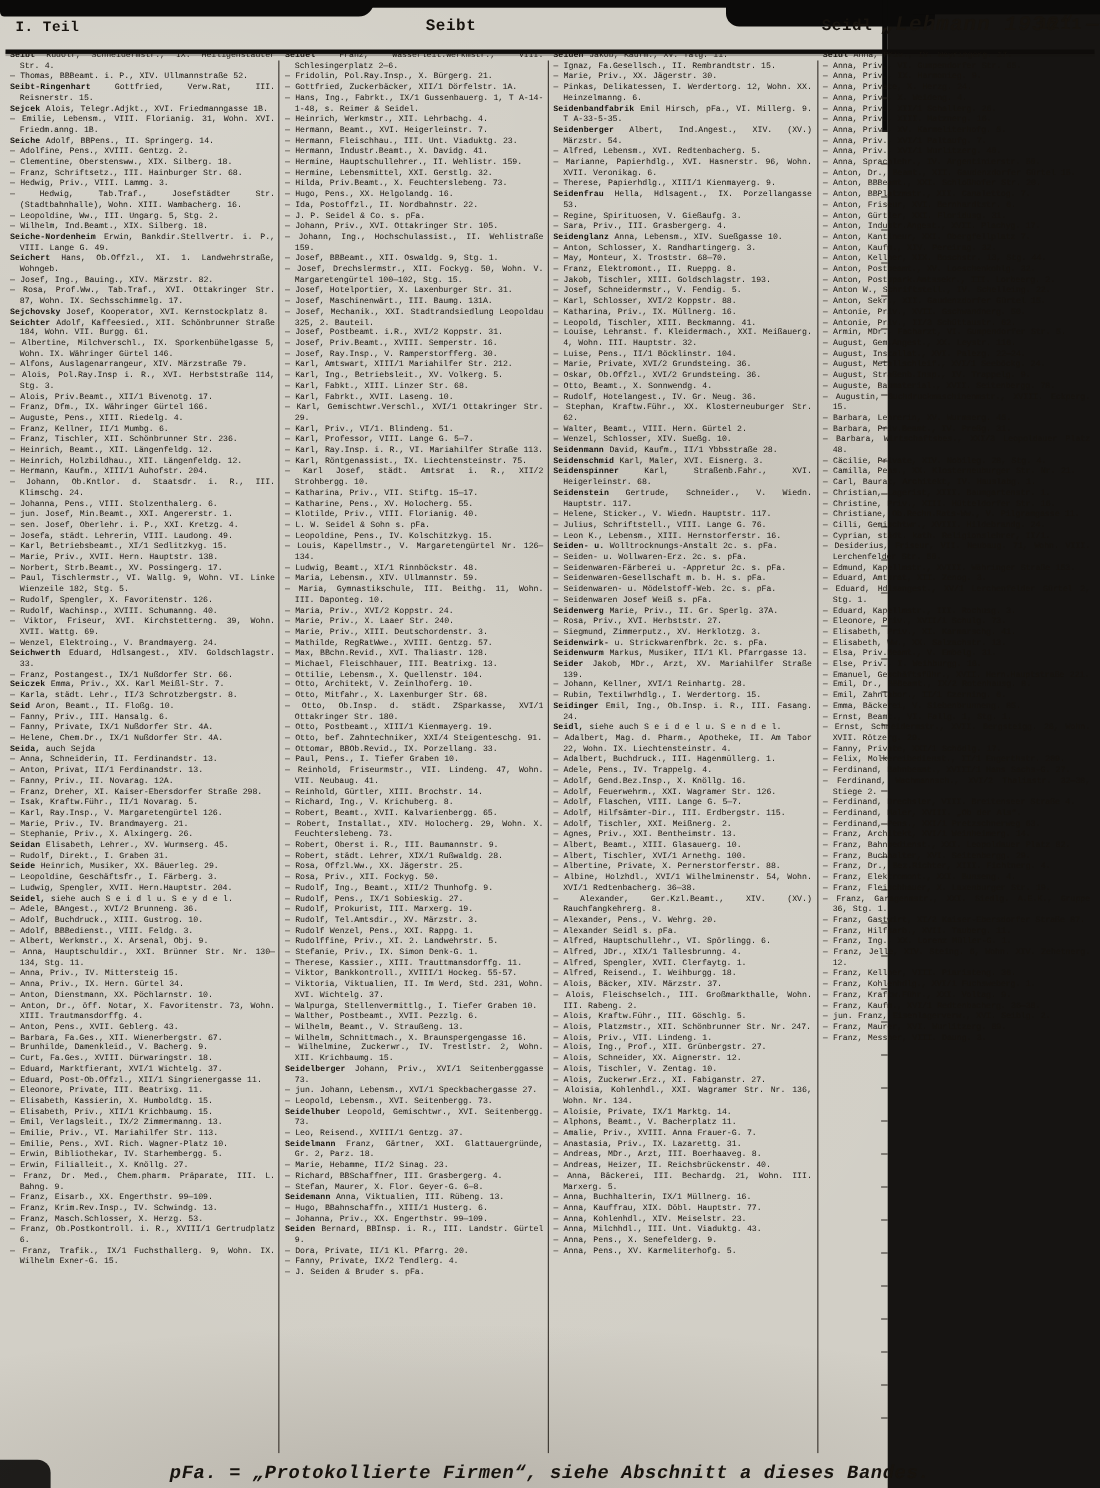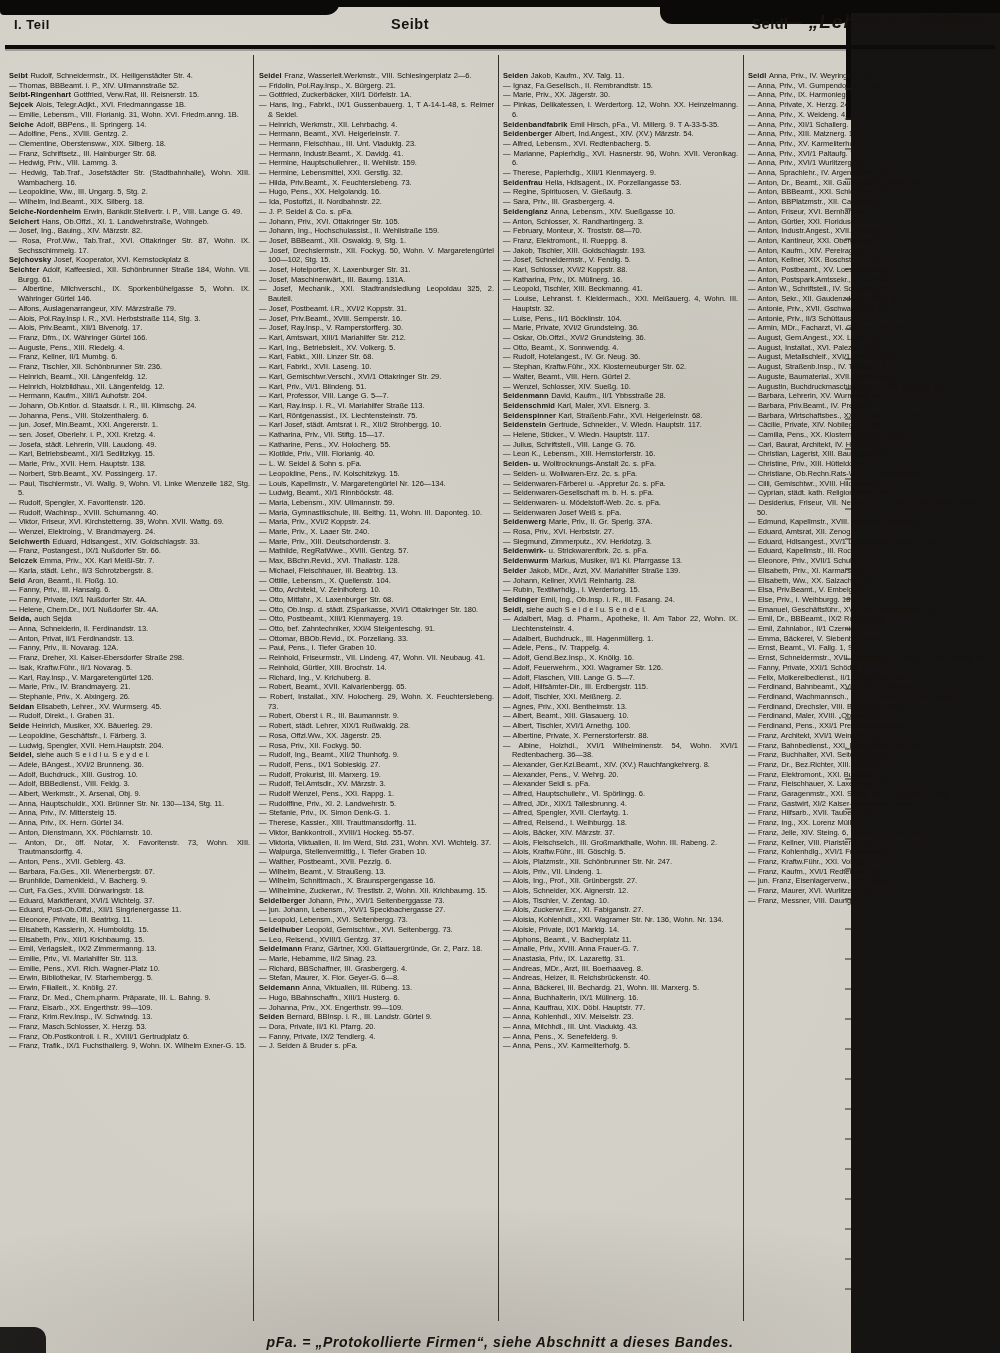--- a/index.html
+++ b/index.html
@@ -3,52 +3,52 @@
 <meta charset="utf-8">
 <style>
   html,body{margin:0;padding:0;width:1000px;height:1353px;overflow:hidden;background:#161412;}
   #page{position:relative;width:807px;height:1353px;
     background:
       radial-gradient(ellipse 600px 300px at 18% 8%, rgba(255,255,255,0.10), transparent 60%),
       radial-gradient(ellipse 500px 400px at 82% 30%, rgba(120,110,95,0.12), transparent 60%),
       radial-gradient(ellipse 700px 500px at 50% 70%, rgba(255,255,255,0.06), transparent 70%),
       radial-gradient(ellipse 900px 200px at 50% 100%, rgba(70,60,50,0.18), transparent 75%),
       #d2cfc6;
-    font-family:Liberation Sans, sans-serif;color:#17130e;padding-left:44px;}
+    font-family:Liberation Mono, monospace;color:#17130e;}
   
   .art{position:absolute;background:#0b0a09;}
   #art-top{top:0;left:0;width:1000px;height:7px;}
   #art-topleft{top:0;left:0;width:340px;height:15px;border-radius:0 0 14px 4px;}
   #art-topmid{top:0;left:660px;width:190px;height:24px;border-radius:0 0 10px 12px;}
   #art-topright{top:0;left:830px;width:170px;height:13px;}
   #art-rightedge{top:0;right:0;width:5px;height:120px;}
   
   #hdr{position:absolute;top:11px;left:0;width:1000px;height:32px;}
   .hword{position:absolute;font-weight:bold;font-size:14.5px;letter-spacing:0.5px;}
   #h-part{left:14px;top:6px;font-size:13px;}
   #h-left{left:330px;top:5px;width:160px;text-align:center;}
   #h-title{left:0;top:0;width:1000px;text-align:right;font-weight:bold;font-style:italic;font-size:19px;letter-spacing:1px;}
   #h-right{left:690px;top:5px;width:160px;text-align:center;}
   #h-page{right:16px;top:3px;position:absolute;font-size:15px;font-weight:bold;letter-spacing:1px;}
   #hrule{position:absolute;top:45px;left:5px;width:990px;height:4px;background:#0e0c0a;box-shadow:0 2px 0 rgba(20,16,10,0.25);}
   
-  .col{position:absolute;top:71px;height:1266px;overflow:hidden;font-size:7.5px;line-height:9.7px;text-align:justify;letter-spacing:-0.05px;word-spacing:0.4px;}
+  .col{position:absolute;top:47px;height:1266px;overflow:hidden;font-size:7.5px;line-height:9.7px;text-align:justify;letter-spacing:-0.05px;word-spacing:0.4px;}
   #col1{left:9px;width:241px;}
   #col2{left:259px;width:235px;}
   #col3{left:503px;width:235px;}
   #col4{left:748px;width:243px;}
   .vsep{position:absolute;top:55px;height:1266px;width:1px;background:#35302a;}
   #sep1{left:253px;} #sep2{left:498px;} #sep3{left:743px;}
   #bleed{position:absolute;top:70px;right:0;width:6px;height:1240px;
     background:repeating-linear-gradient(to bottom, transparent 0 18px, #2c2722 18px 20px, transparent 20px 30px);opacity:0.5;}
   .entry{padding-left:9px;text-indent:-9px;}
   .entry b{font-weight:bold;letter-spacing:0.1px;}
   
   #ftr{position:absolute;bottom:3px;left:0;width:1000px;text-align:center;
-    font-weight:bold;font-style:italic;font-size:14px;letter-spacing:0.6px;}
+    font-weight:bold;font-style:italic;font-size:17px;letter-spacing:0.6px;}
   #art-botleft{position:absolute;bottom:0;left:0;width:46px;height:26px;background:#0b0a09;border-radius:0 12px 0 0;opacity:0.9;}
 </style>
 </head>
 <body>
 
 <div id="page">
 
   <div class="art" id="art-top"></div>
   <div class="art" id="art-topleft"></div>
   <div class="art" id="art-topmid"></div>
@@ -270,21 +270,21 @@
       <div class="entry"><b>Seidenbandfabrik </b>Emil Hirsch, pFa., VI. Millerg. 9. T A-33-5-35.</div>
       <div class="entry"><b>Seidenberger </b>Albert, Ind.Angest., XIV. (XV.) Märzstr. 54.</div>
       <div class="entry">— Alfred, Lebensm., XVI. Redtenbacherg. 5.</div>
       <div class="entry">— Marianne, Papierhdlg., XVI. Hasnerstr. 96, Wohn. XVII. Veronikag. 6.</div>
       <div class="entry">— Therese, Papierhdlg., XIII/1 Kienmayerg. 9.</div>
       <div class="entry"><b>Seidenfrau </b>Hella, Hdlsagent., IX. Porzellangasse 53.</div>
       <div class="entry">— Regine, Spirituosen, V. Gießaufg. 3.</div>
       <div class="entry">— Sara, Priv., III. Grasbergerg. 4.</div>
       <div class="entry"><b>Seidenglanz </b>Anna, Lebensm., XIV. Sueßgasse 10.</div>
       <div class="entry">— Anton, Schlosser, X. Randhartingerg. 3.</div>
-      <div class="entry">— February, Monteur, X. Troststr. 68—70.</div>
+      <div class="entry">— May, Monteur, X. Troststr. 68—70.</div>
       <div class="entry">— Franz, Elektromont., II. Rueppg. 8.</div>
       <div class="entry">— Jakob, Tischler, XIII. Goldschlagstr. 193.</div>
       <div class="entry">— Josef, Schneidermstr., V. Fendig. 5.</div>
       <div class="entry">— Karl, Schlosser, XVI/2 Koppstr. 88.</div>
       <div class="entry">— Katharina, Priv., IX. Müllnerg. 16.</div>
       <div class="entry">— Leopold, Tischler, XIII. Beckmanng. 41.</div>
       <div class="entry">— Louise, Lehranst. f. Kleidermach., XXI. Meißauerg. 4, Wohn. III. Hauptstr. 32.</div>
       <div class="entry">— Luise, Pens., II/1 Böcklinstr. 104.</div>
       <div class="entry">— Marie, Private, XVI/2 Grundsteing. 36.</div>
       <div class="entry">— Oskar, Ob.Offzl., XVI/2 Grundsteing. 36.</div>

